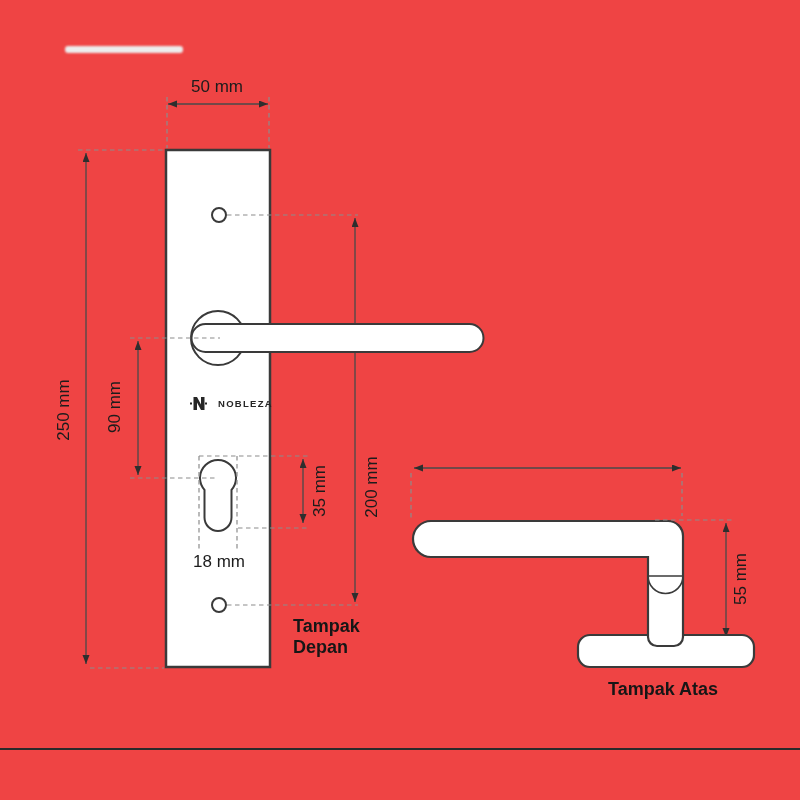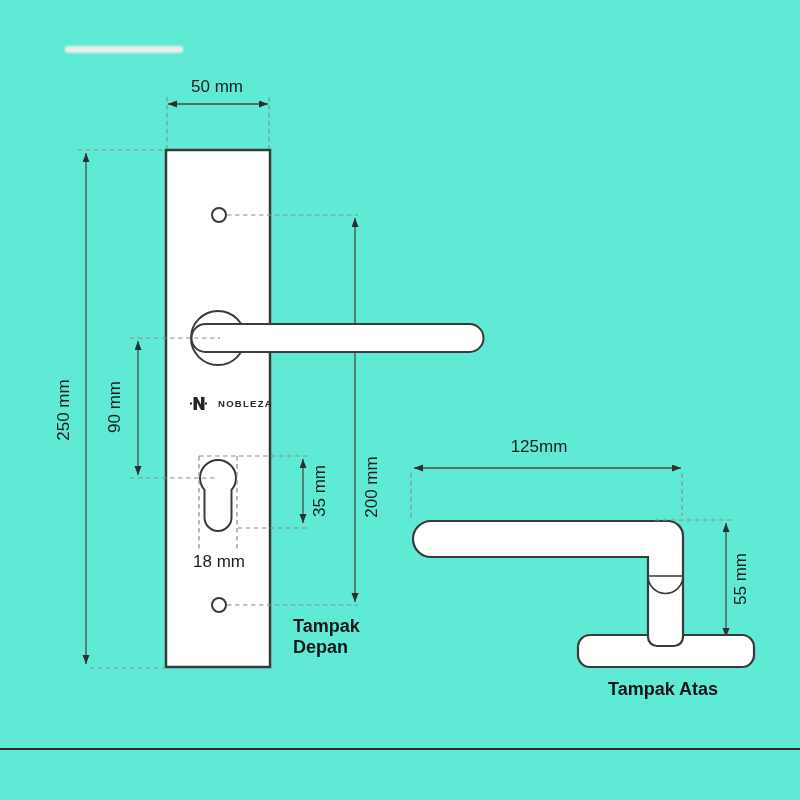--- a/index.html
+++ b/index.html
@@ -1,17 +1,17 @@
 <!DOCTYPE html>
 <html><head>
 <meta charset="utf-8">
 <style>
   html,body{margin:0;padding:0;background:#fff;}
   .canvas{
-    position:relative;width:800px;height:800px;background:#5eead4;
+    position:relative;width:800px;height:800px;background:#ef4444;
     font-family:"Liberation Sans", sans-serif;color:#1e1e1e;overflow:hidden;
   }
   svg.drawing{position:absolute;left:0;top:0;}
   .dim-label{
     position:absolute;width:120px;text-align:center;
     font-size:17px;color:#1c1c1c;line-height:22px;white-space:nowrap;
   }
   .vlabel{transform:rotate(-90deg);transform-origin:center;}
   .view-title{
     position:absolute;font-weight:bold;font-size:18px;line-height:21px;color:#161616;
@@ -95,21 +95,20 @@
 
     <line x1="0" y1="749" x2="800" y2="749" stroke="#2a2a2a" stroke-width="2"></line>
   </svg>
 
   <div class="dim-label" style="left:157px;top:76px;">50 mm</div>
   <div class="dim-label vlabel" style="left:4px;top:399px;">250 mm</div>
   <div class="dim-label vlabel" style="left:55px;top:396px;">90 mm</div>
   <div class="dim-label vlabel" style="left:260px;top:480px;">35 mm</div>
   <div class="dim-label" style="left:159px;top:551px;">18 mm</div>
   <div class="dim-label vlabel" style="left:312px;top:476px;">200 mm</div>
-  <div class="dim-label" style="left:479px;top:436px;">125mm</div>
   <div class="dim-label vlabel" style="left:681px;top:568px;">55 mm</div>
 
   <div class="view-title title-top">Tampak Atas</div>
   <div class="view-title title-front">Tampak Depan</div>
 
   <div class="brand">
     <svg width="17" height="15" viewBox="0 0 17 15">
       <rect x="0" y="6.5" width="2" height="2" fill="#262626"></rect>
       <path d="M3.5 1 L7 1 L11 8.5 L11 1 L14.5 1 L14.5 14 L11 14 L7 6.5 L7 14 L3.5 14 Z" fill="#262626"></path>
       <rect x="15" y="6.5" width="2" height="2" fill="#262626"></rect>

